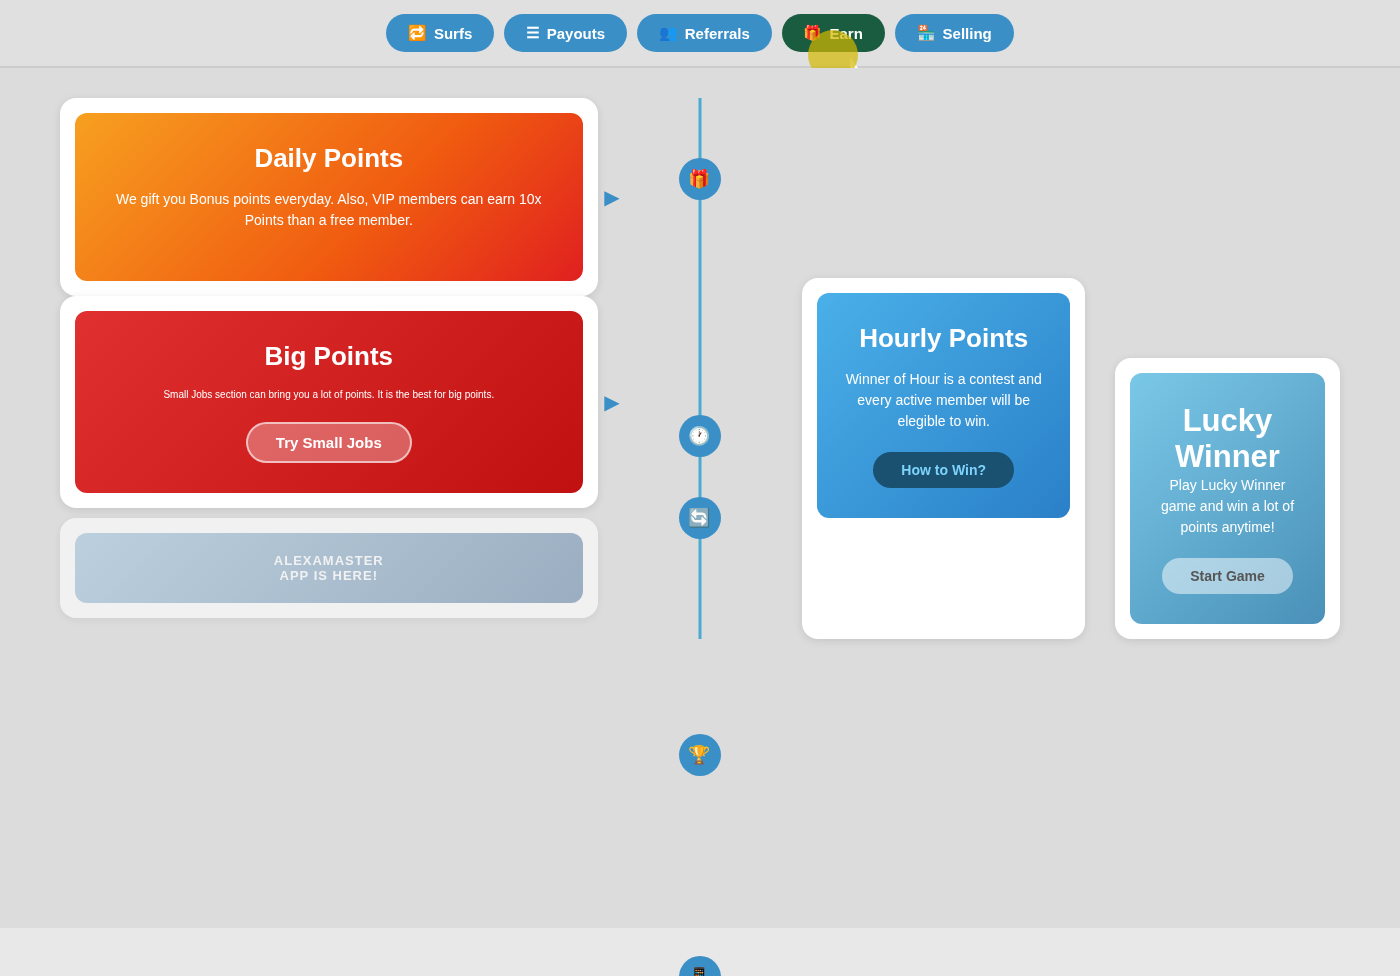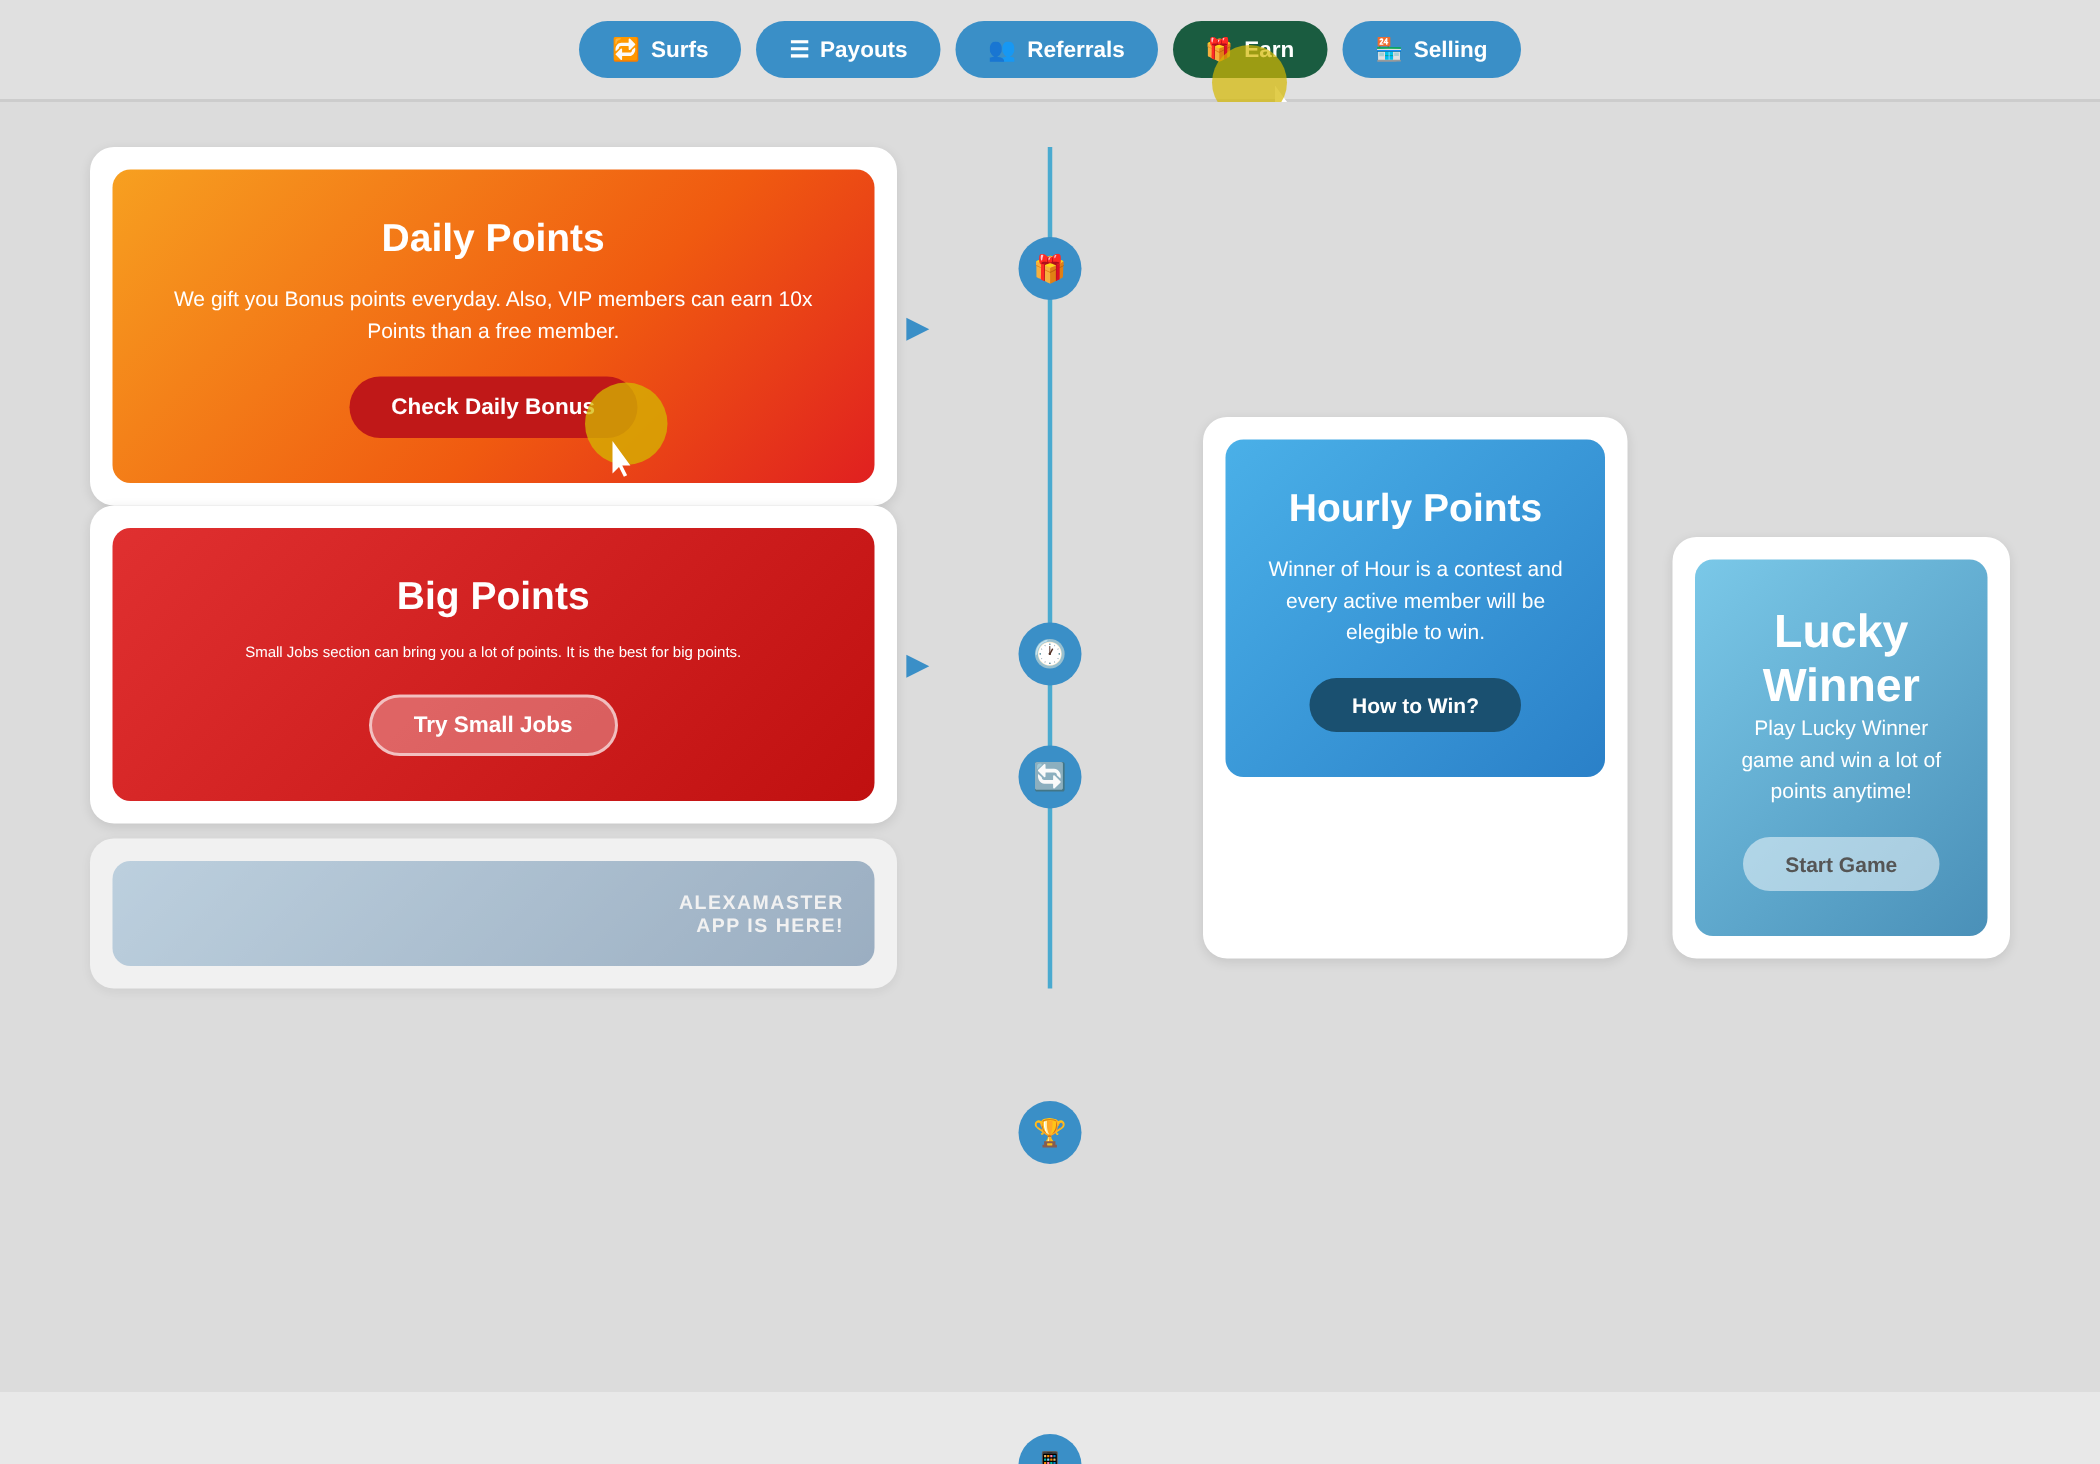--- a/index.html
+++ b/index.html
@@ -219,21 +219,21 @@
       border: 2px solid rgba(255,255,255,0.6);
       border-radius: 25px;
       padding: 10px 28px;
       font-size: 15px;
       font-weight: 600;
       cursor: pointer;
     }
 
     .btn-how-to-win {
       background: #1a5070;
-      color: #ffffff;
+      color: #7dd3fc;
       border: none;
       border-radius: 25px;
       padding: 10px 28px;
       font-size: 14px;
       font-weight: 600;
       cursor: pointer;
     }
 
     .btn-start-game {
       background: rgba(255,255,255,0.5);
@@ -246,21 +246,21 @@
       cursor: pointer;
     }
 
     
     .app-banner {
       background: white;
       border-radius: 16px;
       padding: 15px;
       width: 42%;
       margin-top: 10px;
-      text-align: right;
+      text-align: center;
       box-shadow: 0 2px 8px rgba(0,0,0,0.1);
       opacity: 0.6;
     }
 
     .app-banner-inner {
       background: linear-gradient(135deg, #a8c8e0, #7090b0);
       border-radius: 12px;
       padding: 20px;
     }
 
@@ -334,29 +334,20 @@
   <div style="position: relative; display: flex; justify-content: space-between; align-items: flex-start; padding: 0 20px;">
 
     <div style="position: absolute; left: 50%; top: 0; bottom: 0; width: 3px; background: #4aaad0; transform: translateX(-50%); z-index: 0;"></div>
 
     <div class="left-column">
 
       <div class="card-wrapper card-wrapper-left">
         <div class="daily-points-card">
           <h2>Daily Points</h2>
           <p>We gift you Bonus points everyday. Also, VIP members can earn 10x Points than a free member.</p>
-          <div style="position: relative; display: inline-block;">
-            <button class="btn-check-daily">Check Daily Bonus</button>
-            
-            <div style="position: absolute; right: -20px; bottom: -18px; width: 55px; height: 55px; background: #d4b800; border-radius: 50%; opacity: 0.75; z-index: 0;"></div>
-            
-            <svg style="position: absolute; right: -5px; bottom: -28px; width: 26px; height: 26px; z-index: 2;" viewBox="0 0 24 24" fill="white">
-              <path d="M4 0 L4 20 L8 16 L11 22 L13 21 L10 15 L15 15 Z"></path>
-            </svg>
-          </div>
         </div>
       </div>
 
       <div class="card-wrapper card-wrapper-left">
         <div class="big-points-card">
           <h2>Big Points</h2>
           <p>Small Jobs section can bring you a lot of points. It is the best for big points.</p>
           <button class="btn-try-small">Try Small Jobs</button>
         </div>
       </div>

